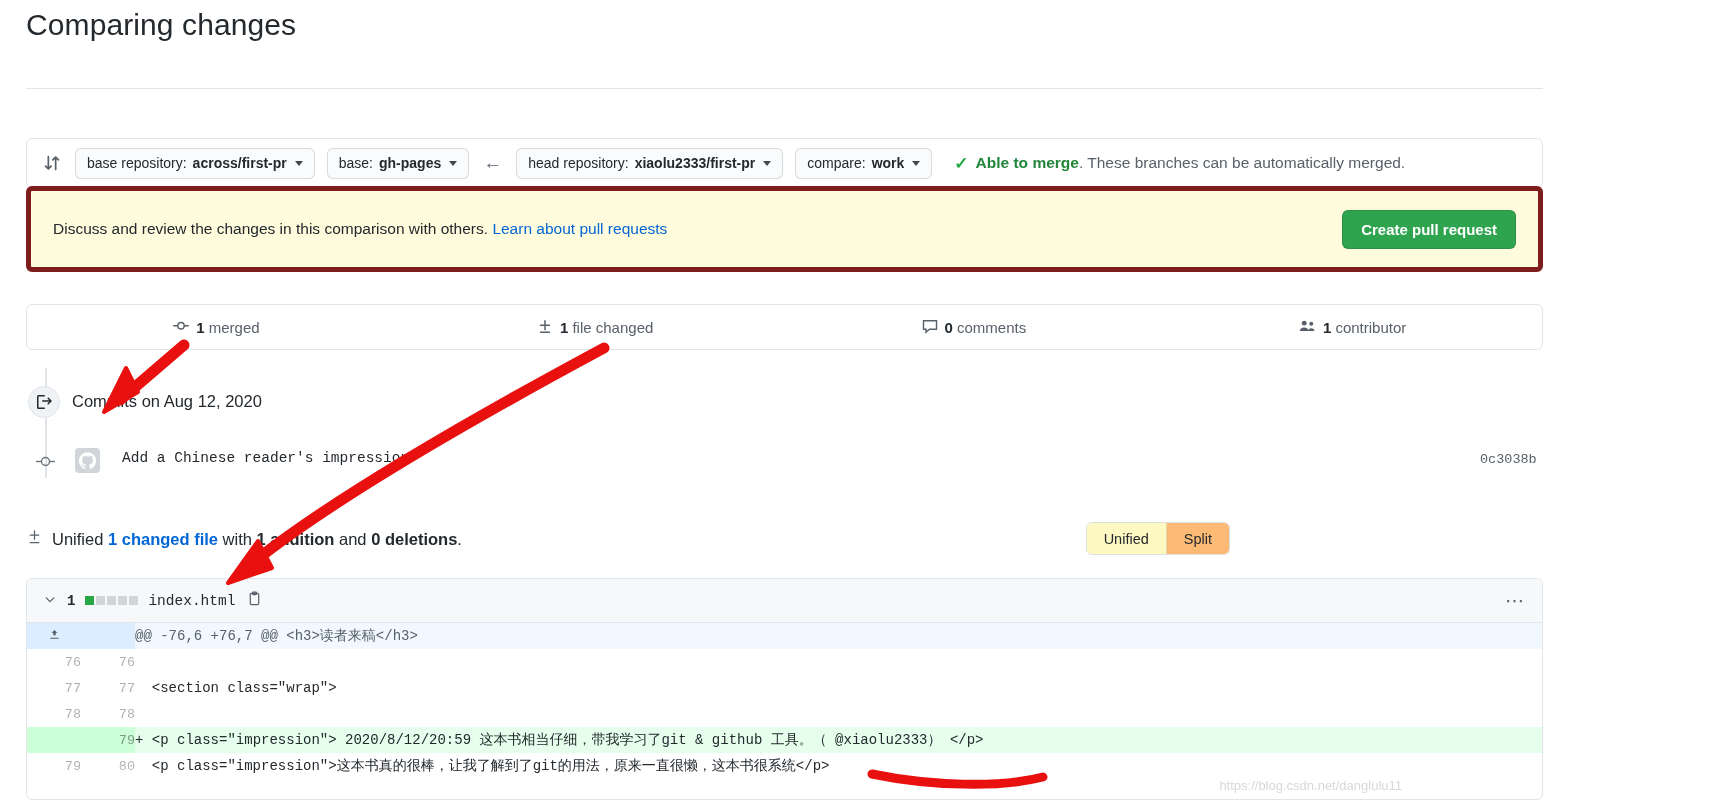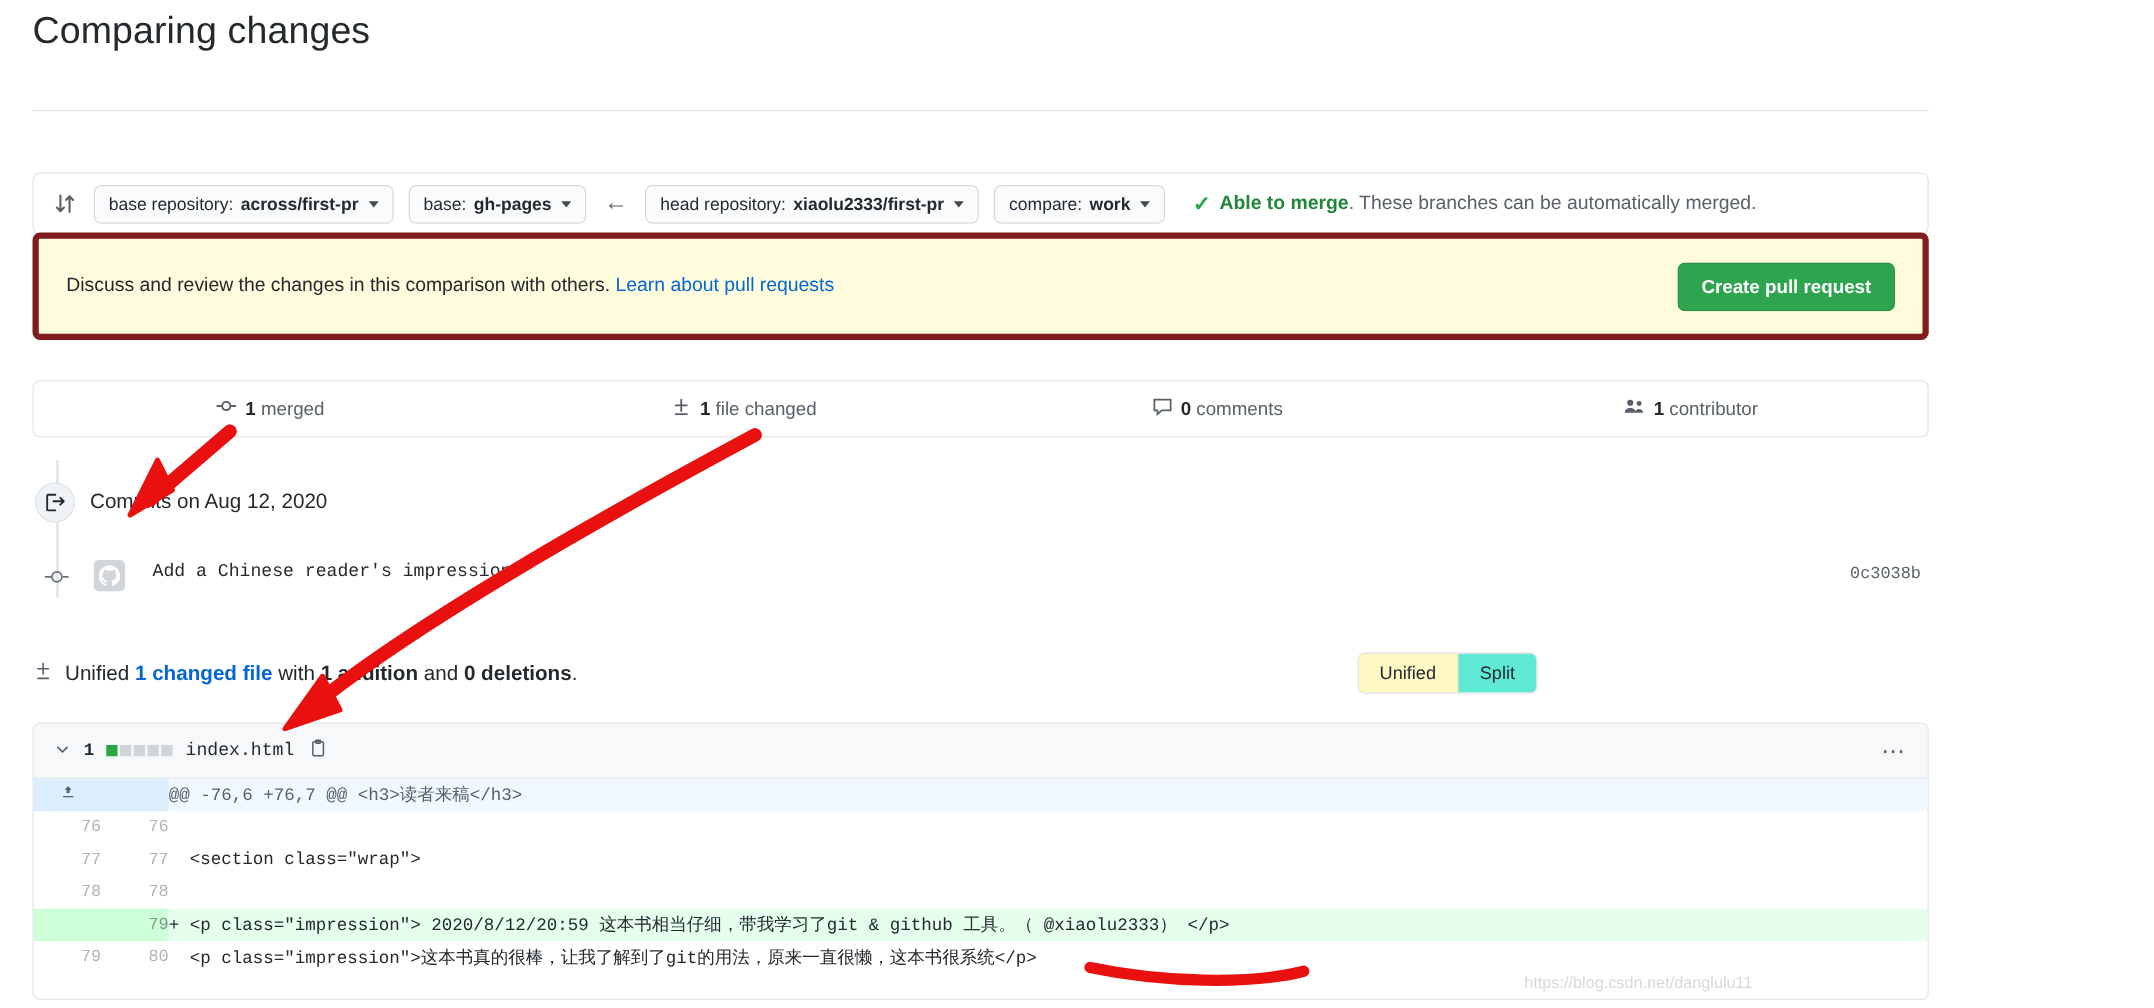--- a/index.html
+++ b/index.html
@@ -124,21 +124,21 @@
   }
   .showing b { font-weight: 700; }
   .diff-icon { color: #586069; font-size: 17px; }
   .toggle-group {
     position: absolute; right: 180px; top: 522px;
     display: flex; border: 1px solid rgba(27,31,35,.15); border-radius: 6px;
     overflow: hidden; height: 33px;
   }
   .toggle {
     padding: 0 17px; display: flex; align-items: center;
-    font-size: 14.5px; color: #24292e; background: #5eead4;
+    font-size: 14.5px; color: #24292e; background: #fdba74;
     border-right: 1px solid rgba(27,31,35,.15);
   }
   .toggle:last-child { border-right: none; }
   .toggle.active { background: #fef9c3; text-align: center; }
 
   
   .file-box {
     position: absolute; left: 26px; top: 578px; width: 1517px; height: 222px;
     border: 1px solid #e1e4e8; border-radius: 6px; background: #fff;
     overflow: hidden;

